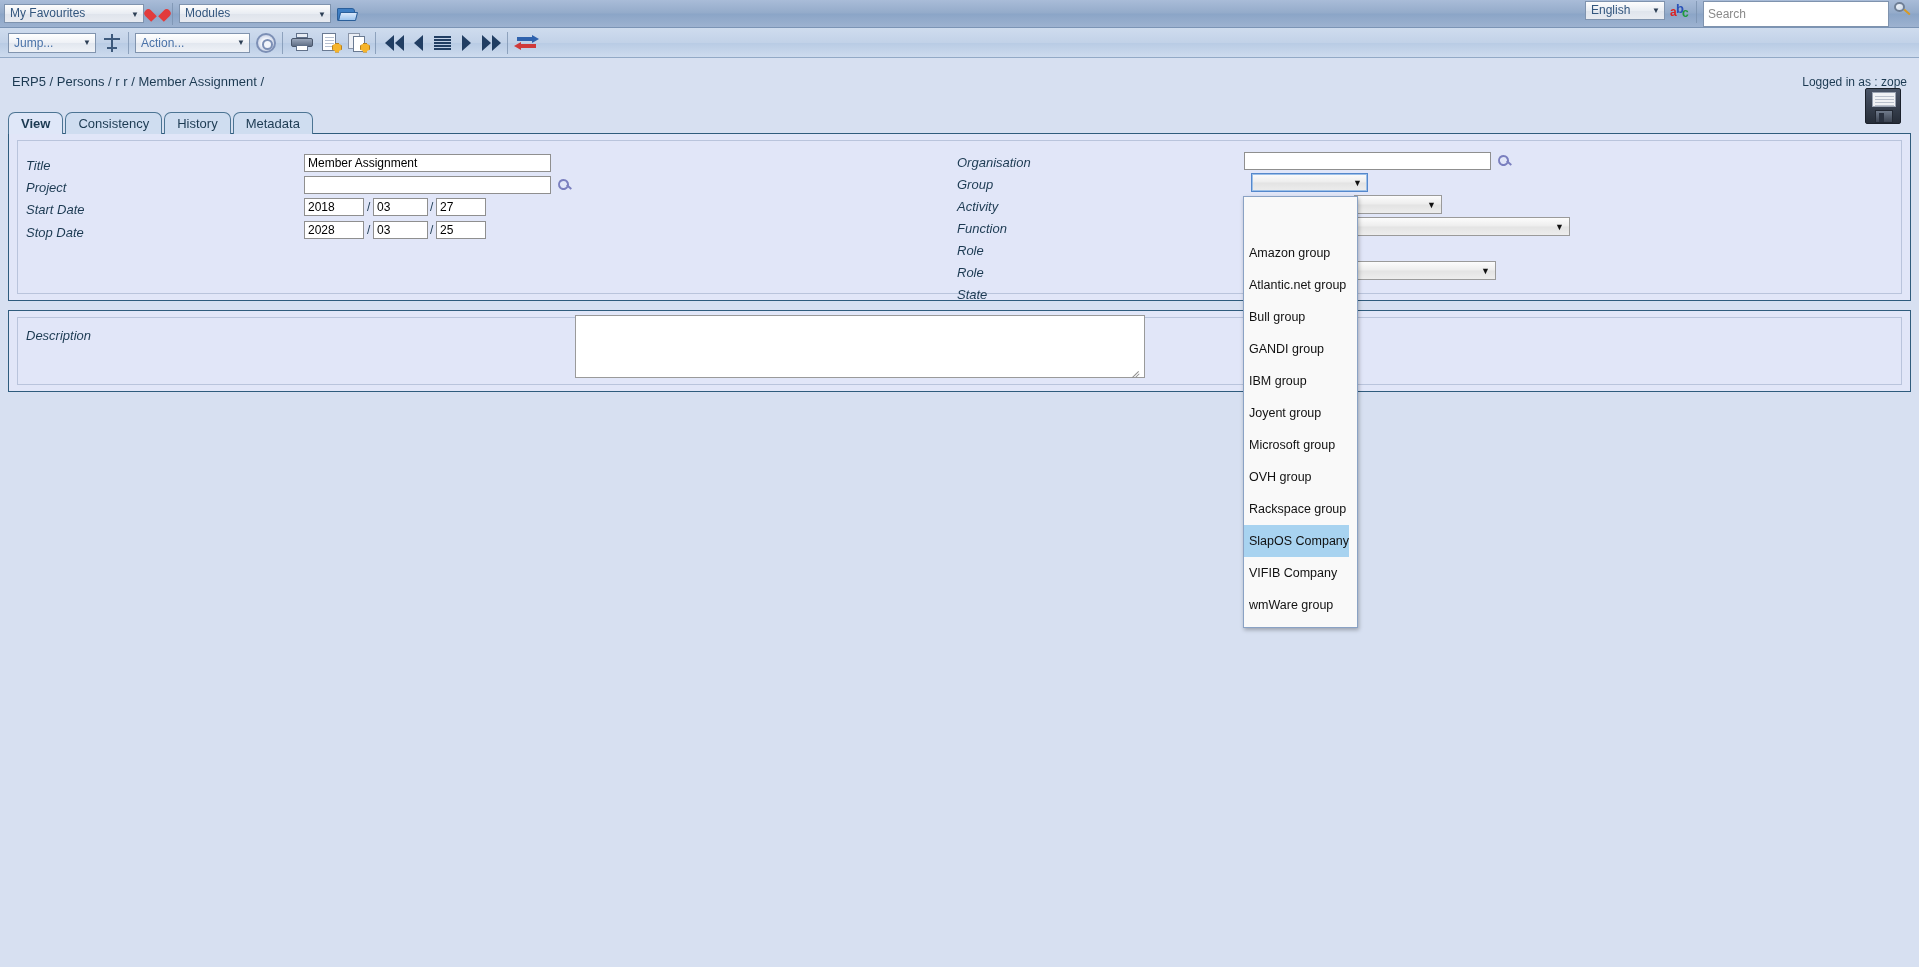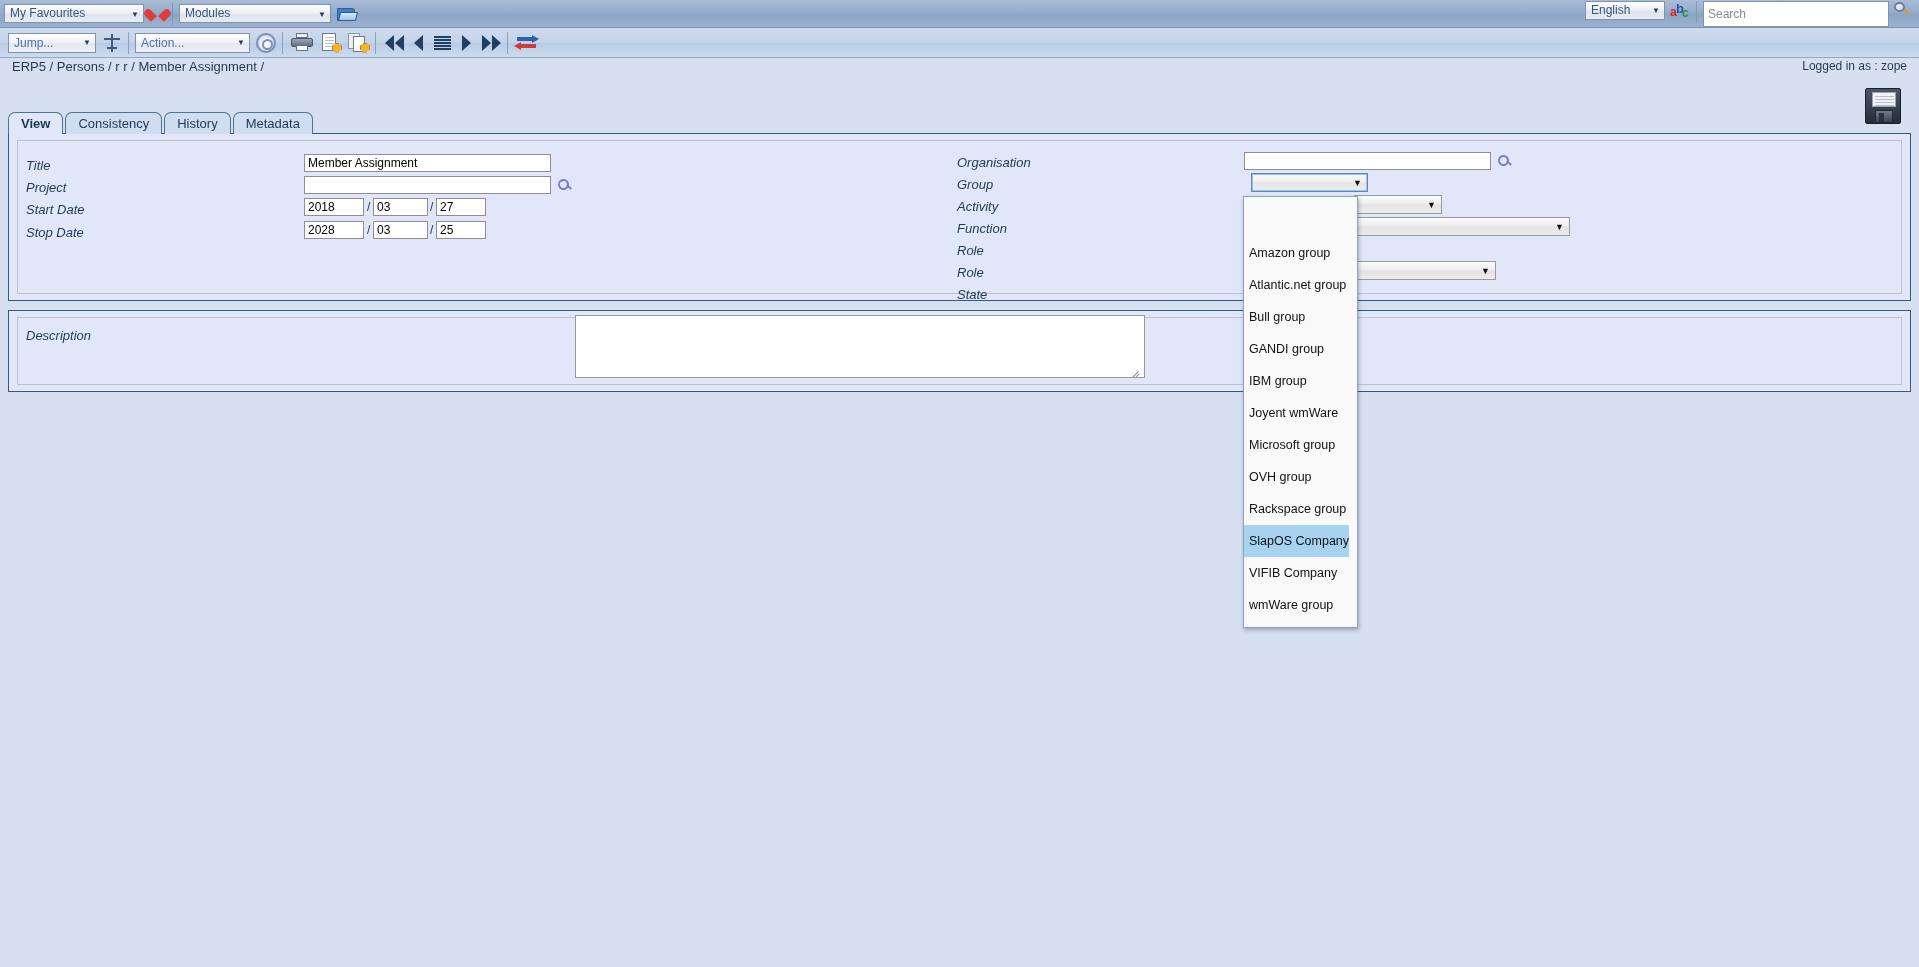--- a/index.html
+++ b/index.html
@@ -144,21 +144,21 @@
   .exch .a1 { position: absolute; left: 1px; top: 3px; width: 15px; height: 4px; background: #2f62ad; }
   .exch .a1::after { content:""; position:absolute; right:-7px; top:-2px; width:0;height:0;
       border-top:4px solid transparent;border-bottom:4px solid transparent;border-left:7px solid #2f62ad; }
   .exch .a2 { position: absolute; left: 5px; top: 10px; width: 15px; height: 4px; background: #d03a3a; }
   .exch .a2::after { content:""; position:absolute; left:-7px; top:-2px; width:0;height:0;
       border-top:4px solid transparent;border-bottom:4px solid transparent;border-right:7px solid #d03a3a; }
 
   
   #breadcrumb {
     position: absolute; left: 0; top: 59px; width: 1919px; height: 30px;
-    display: flex; align-items: flex-start; padding: 0 12px;
+    display: flex; align-items: flex-end; padding: 0 12px;
     font-size: 13px; color: #1c3a52;
   }
   #loggedin { margin-left: auto; font-size: 12px; color: #1c3a52; }
 
   
   #tabs { position: absolute; left: 8px; top: 112px; display: flex; align-items: flex-end; z-index: 4; }
   .tab {
     height: 22px; padding: 0 12px; margin-right: 2px;
     border: 1px solid #4c7493; border-bottom: none;
     border-radius: 7px 7px 0 0;
@@ -462,20 +462,20 @@
 <textarea id="desc-textarea" placeholder="" style=""></textarea>
 <div id="desc-grip"></div>
 
 <div id="dropdown">
     <div class="ddopt"></div>
     <div class="ddopt">Amazon group</div>
     <div class="ddopt">Atlantic.net group</div>
     <div class="ddopt">Bull group</div>
     <div class="ddopt">GANDI group</div>
     <div class="ddopt">IBM group</div>
-    <div class="ddopt">Joyent wmWare</div>
+    <div class="ddopt">Joyent group</div>
     <div class="ddopt">Microsoft group</div>
     <div class="ddopt">OVH group</div>
     <div class="ddopt">Rackspace group</div>
     <div class="ddopt sel">SlapOS Company</div>
     <div class="ddopt">VIFIB Company</div>
     <div class="ddopt">wmWare group</div>
   </div>
 
 </body></html>

